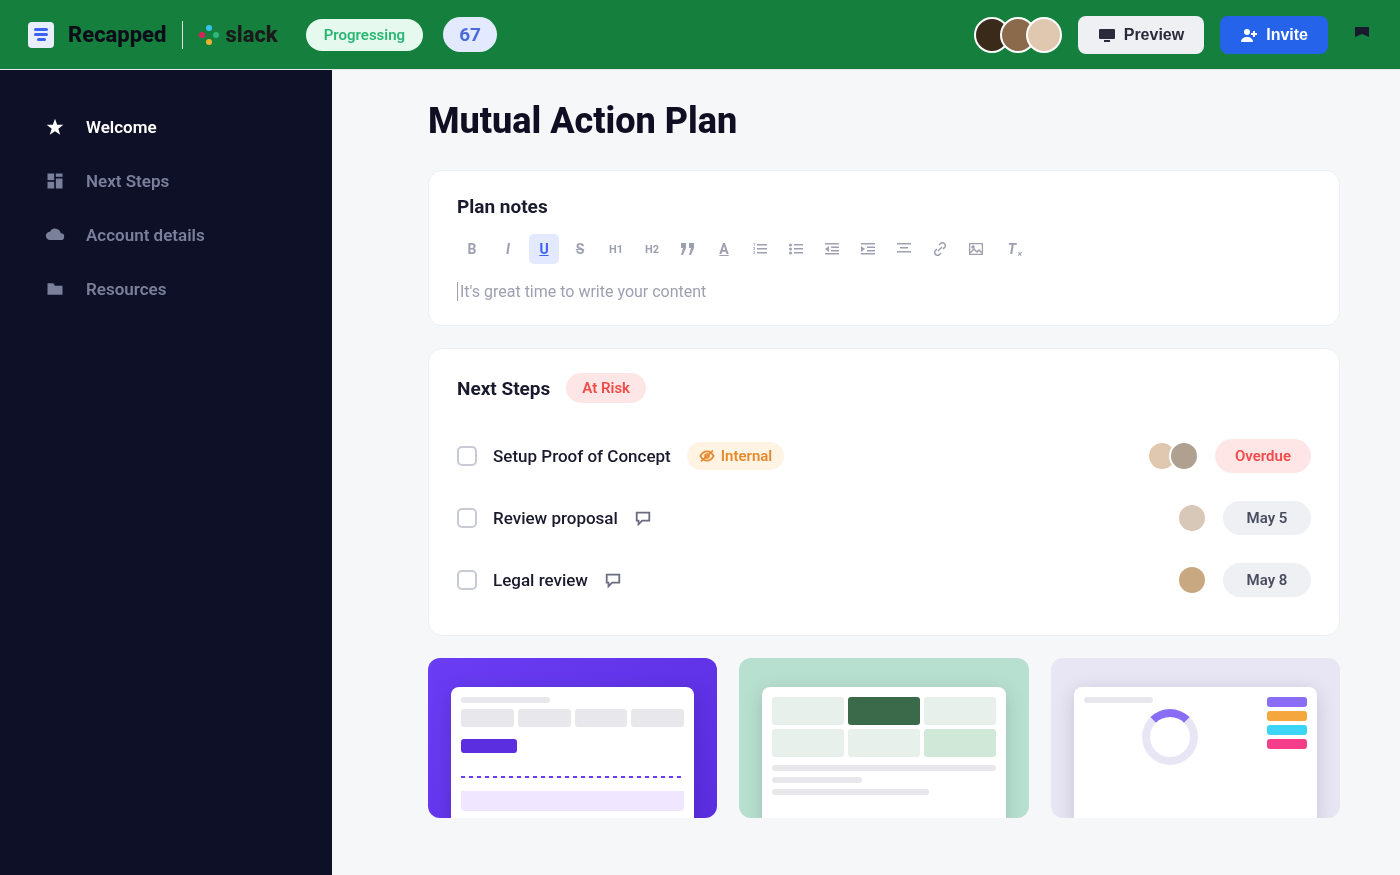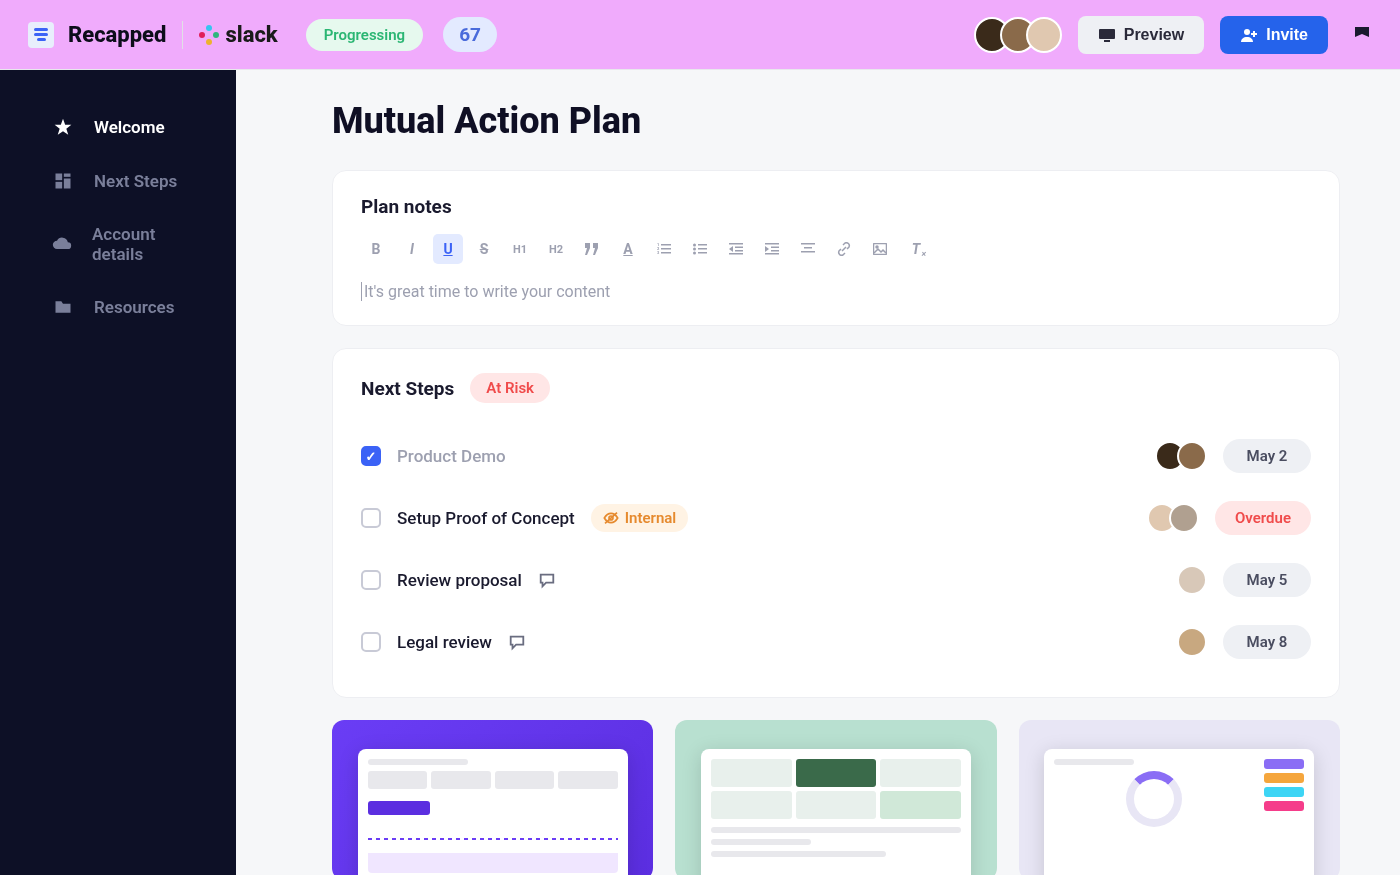--- a/index.html
+++ b/index.html
@@ -1,18 +1,18 @@
 <!DOCTYPE html>
 <html><head>
 <meta charset="utf-8">
 <style>
 * { margin: 0; padding: 0; box-sizing: border-box; }
 body { font-family: -apple-system, BlinkMacSystemFont, 'Segoe UI', Roboto, sans-serif; background: #f6f7f9; color: #1a1a2e; width: 1400px; height: 875px; overflow: hidden; }
 
-.topbar { height: 70px; background: #f0abfc; border-bottom: 1px solid #e8e8ec; display: flex; align-items: center; padding: 4px 28px; gap: 16px; }
+.topbar { height: 70px; background: #15803d; border-bottom: 1px solid #e8e8ec; display: flex; align-items: center; padding: 4px 28px; gap: 16px; }
 .logo-group { display: flex; align-items: center; gap: 14px; }
 .logo-icon { width: 26px; height: 26px; background: #e8eefc; border-radius: 4px; display: flex; flex-direction: column; align-items: center; justify-content: center; gap: 2px; }
 .logo-icon span { display: block; width: 14px; height: 3px; background: #3b62f6; border-radius: 2px; }
 .logo-icon span:nth-child(1){width:14px;} .logo-icon span:nth-child(2){width:14px;} .logo-icon span:nth-child(3){width:9px;}
 .brand { font-size: 22px; font-weight: 800; color: #0d0d1a; }
 .divider { width: 1px; height: 28px; background: #e0e0e4; }
 .slack-logo { display: flex; align-items: center; gap: 6px; }
 .slack-glyph { width: 20px; height: 20px; position: relative; }
 .slack-glyph i { position: absolute; border-radius: 3px; }
 .slack-glyph i:nth-child(1){width:6px;height:6px;background:#36c5f0;top:0;left:7px;}
@@ -24,21 +24,21 @@
 .count-pill { background: #e3eaff; color: #4a6bdb; font-weight: 700; font-size: 19px; padding: 6px 16px; border-radius: 999px; margin-left: 4px; }
 .spacer { flex: 1; }
 .avatar-stack { display: flex; }
 .avatar { width: 36px; height: 36px; border-radius: 50%; border: 2px solid #fff; margin-left: -10px; background-size: cover; background-position: center; }
 .avatar:first-child { margin-left: 0; }
 .btn { display: flex; align-items: center; gap: 8px; padding: 10px 20px; border-radius: 8px; font-weight: 600; font-size: 16px; cursor: pointer; border: none; }
 .btn-secondary { background: #eef0f4; color: #2a2a3a; }
 .btn-primary { background: #2563eb; color: #fff; }
 
 .layout { display: flex; height: calc(875px - 70px); }
-.sidebar { width: 236px; background: #0d1026; color: #fff; padding: 30px 16px; }
+.sidebar { width: 332px; background: #0d1026; color: #fff; padding: 30px 8px; }
 .nav-item { display: flex; align-items: center; gap: 20px; padding: 16px 36px; font-size: 17px; font-weight: 600; color: #7a7f9a; cursor: pointer; }
 .nav-item.active { color: #fff; }
 .nav-item .icon { width: 22px; height: 22px; display: flex; align-items: center; justify-content: center; }
 .nav-item .icon svg { width: 20px; height: 20px; }
 
 .main { flex: 1; overflow-y: auto; padding: 30px 60px 4px 96px; }
 .page-title { font-size: 36px; font-weight: 800; color: #0f0f24; margin-bottom: 28px; }
 
 .card { background: #fff; border-radius: 14px; border: 1px solid #edeef2; padding: 24px 28px; margin-bottom: 22px; }
 .card-title { font-size: 19px; font-weight: 700; color: #1a1a2e; margin-bottom: 16px; }
@@ -254,30 +254,20 @@
       <div class="editor-placeholder">It's great time to write your content</div>
     </div>
 
     <div class="card">
       <div class="section-header">
         <div class="card-title" style="margin:0;">Next Steps</div>
         <div class="risk-pill">At Risk</div>
       </div>
       <div id="steps">
           <div class="step-row">
-            <div class="checkbox checked"></div>
-            <span class="step-label done">Product Demo</span>
-            <div class="step-spacer"></div>
-            <div class="assignees">
-              <div class="avatar" style="background-color:#3a2a1a;"></div>
-              <div class="avatar" style="background-color:#8a6a4a;"></div>
-            </div>
-            <div class="date-pill">May 2</div>
-          </div>
-          <div class="step-row">
             <div class="checkbox"></div>
             <span class="step-label">Setup Proof of Concept</span>
             <span class="internal-pill"><svg width="16" height="14" viewBox="0 0 24 20" fill="none" stroke="currentColor" stroke-width="2.5">
                 <path d="M2 10s4-7 10-7 10 7 10 7-4 7-10 7S2 10 2 10z"></path>
                 <circle cx="12" cy="10" r="3"></circle>
                 <line x1="3" y1="18" x2="21" y2="2"></line>
               </svg>Internal</span>
             <div class="step-spacer"></div>
             <div class="assignees">
               <div class="avatar" style="background-color:#e0c8b0;"></div>

